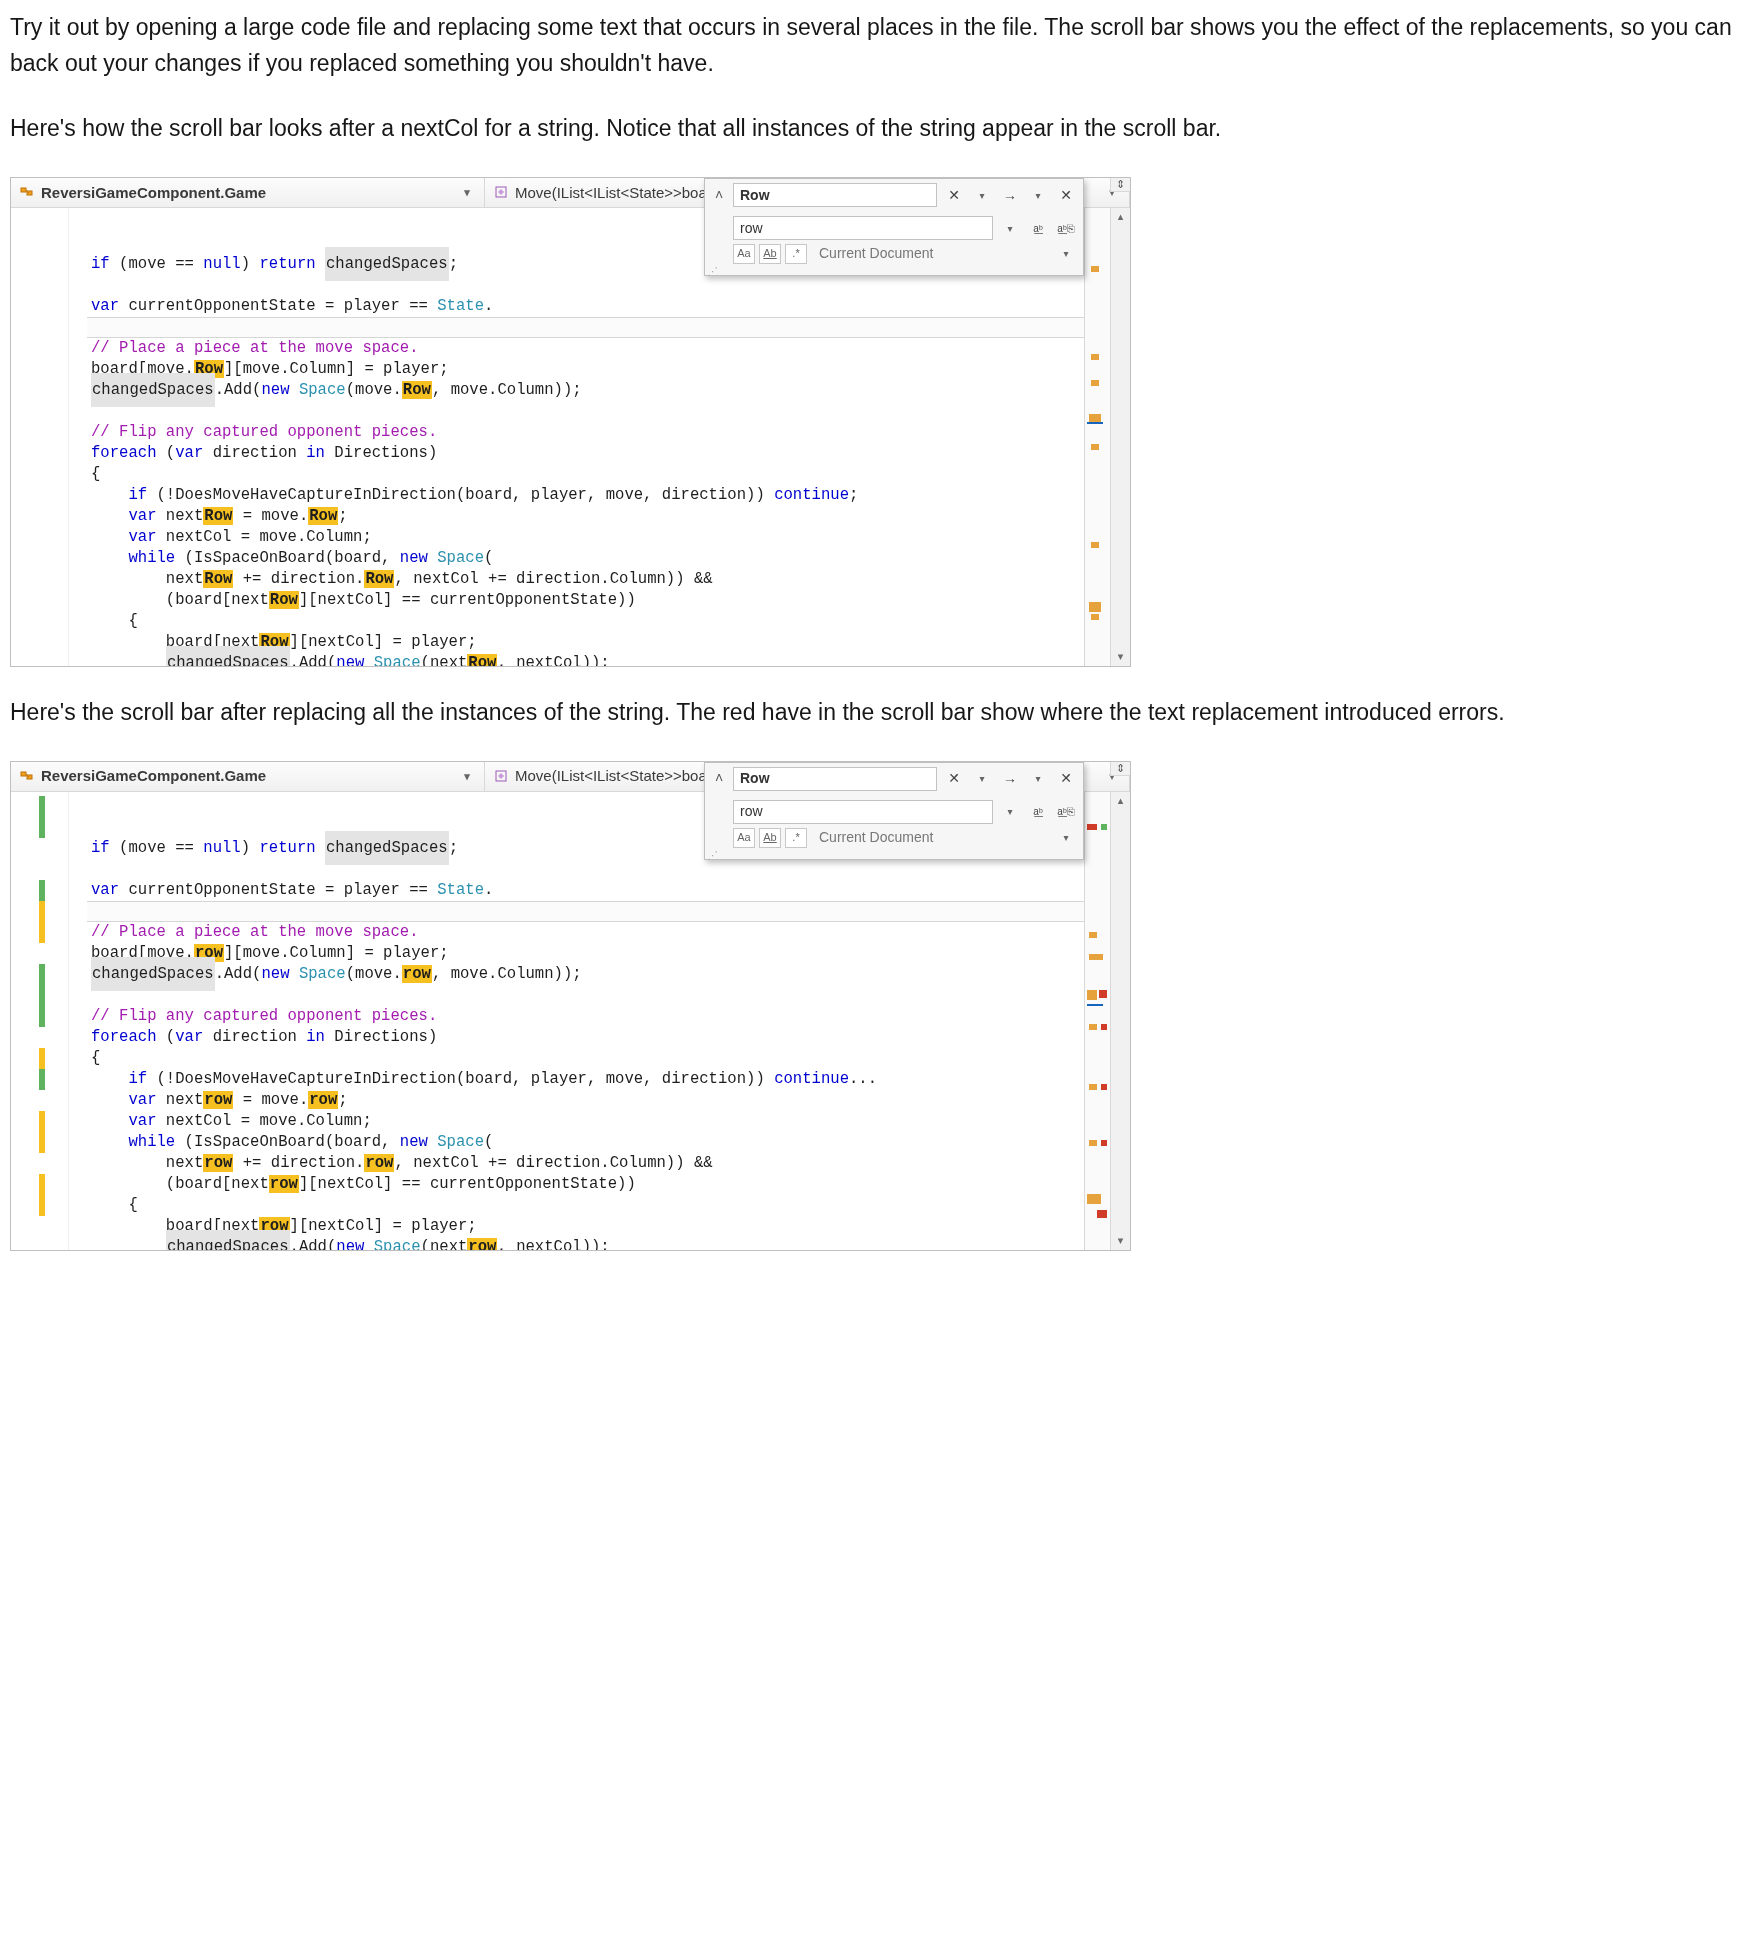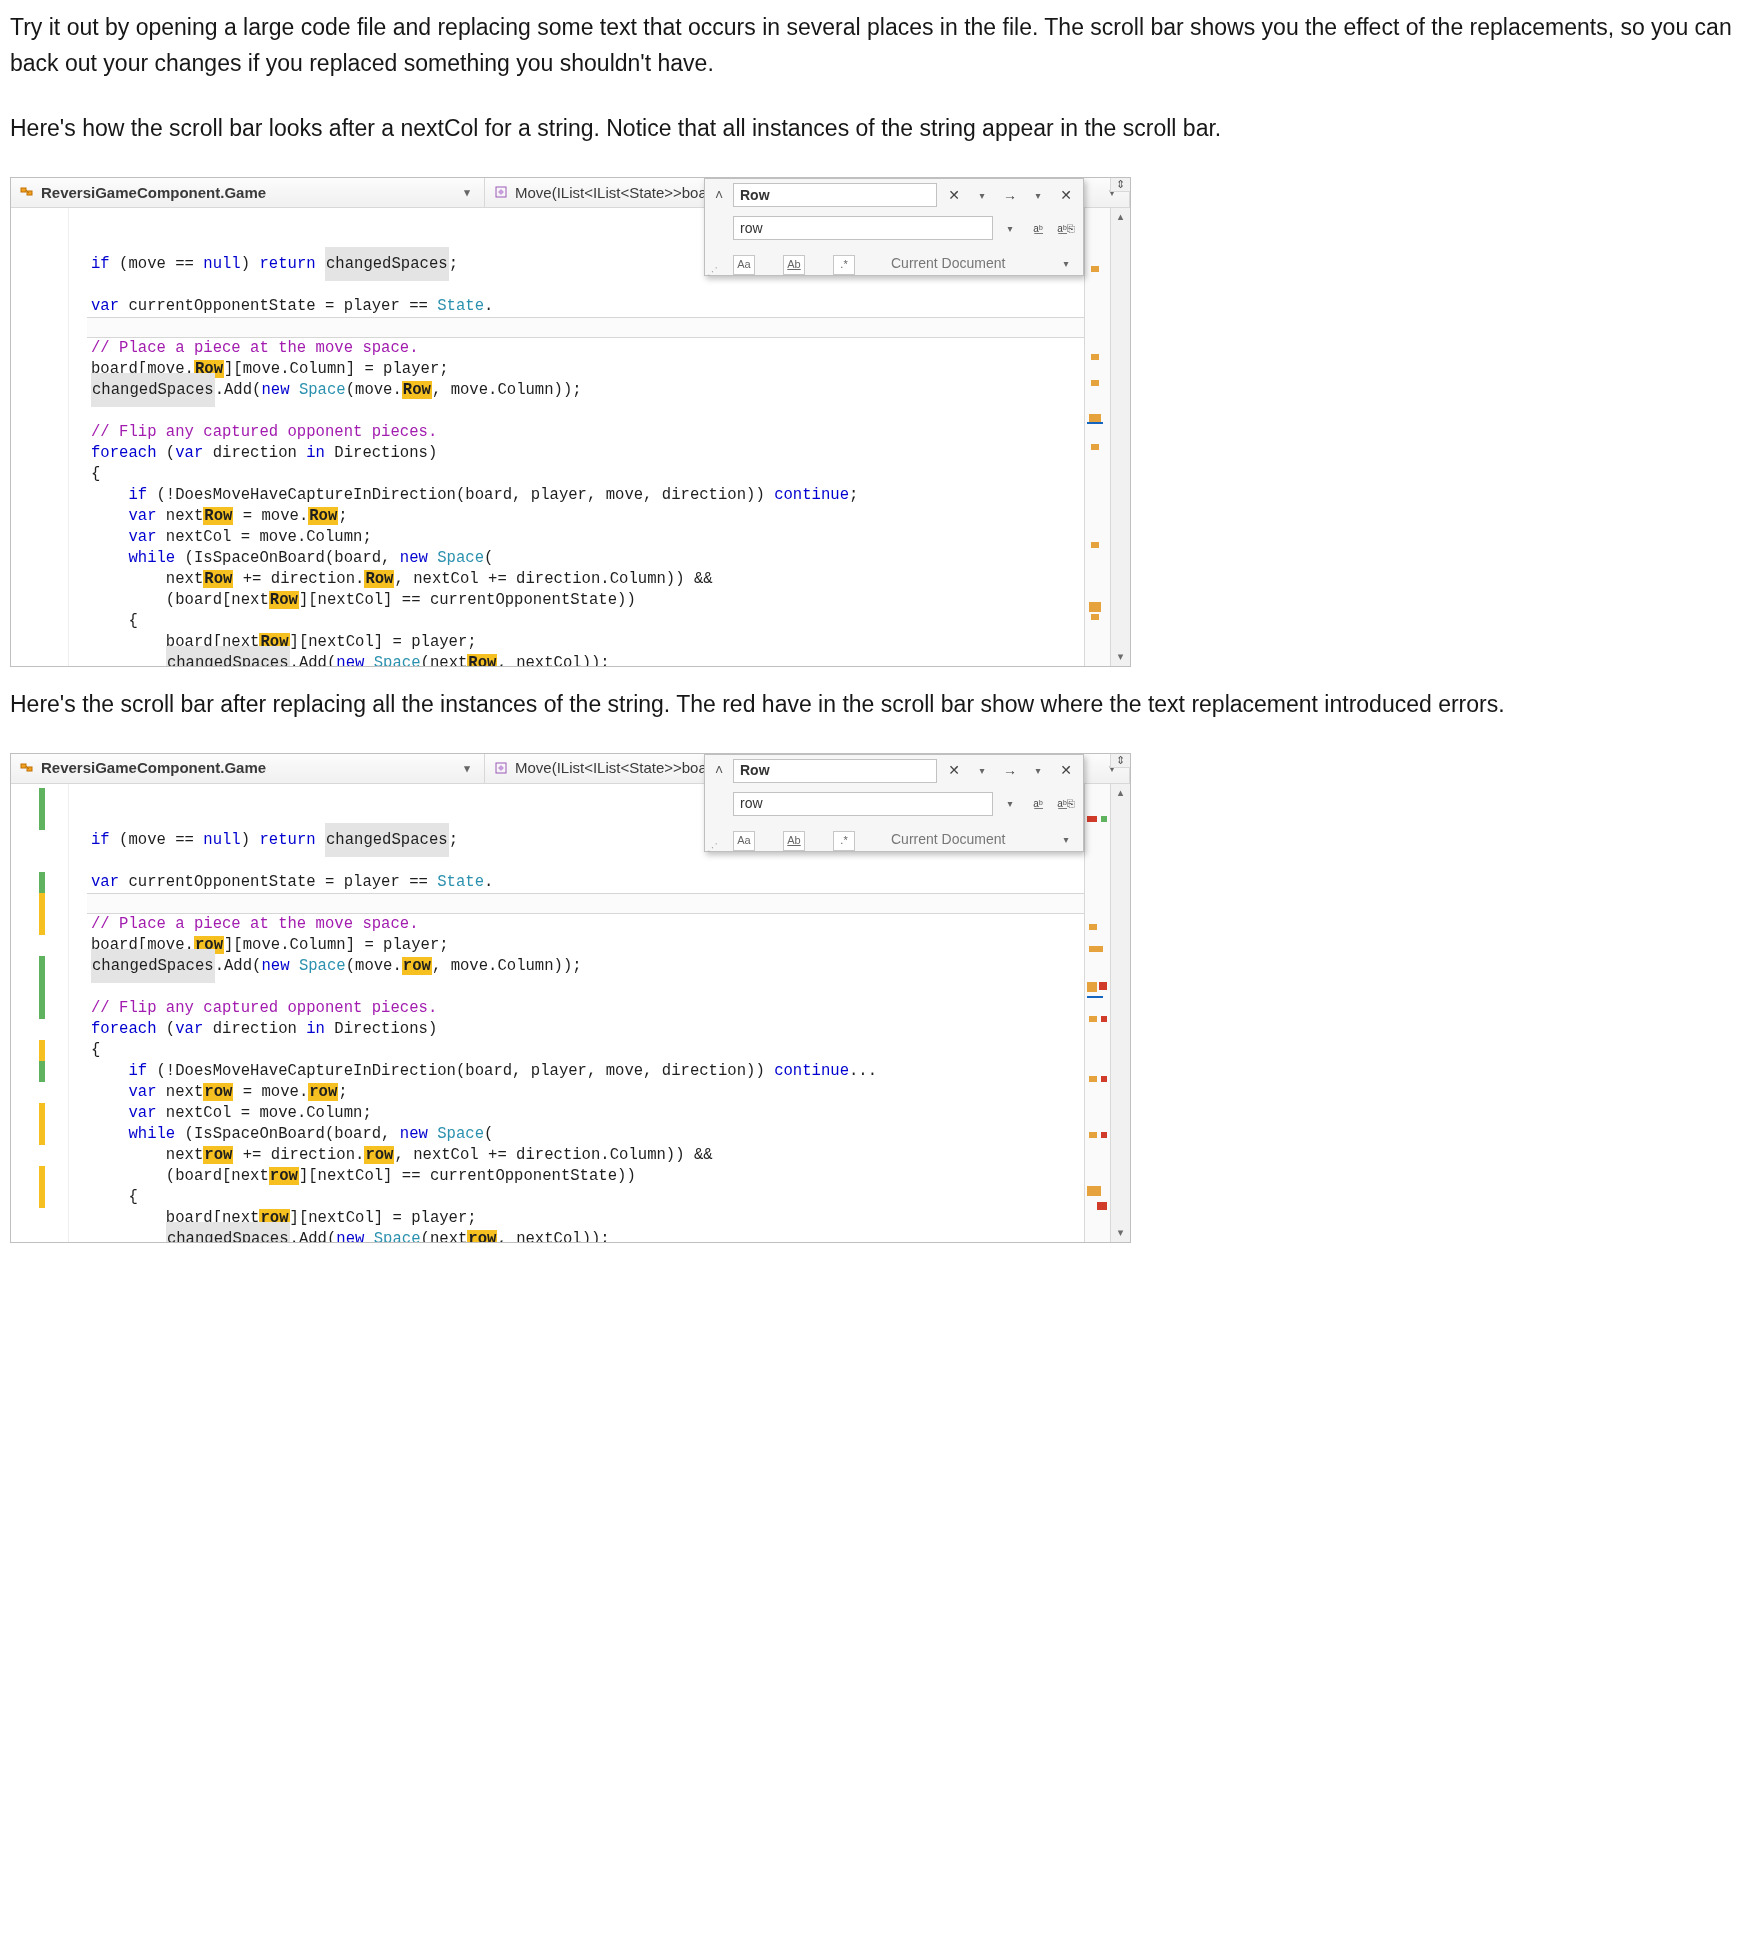--- a/index.html
+++ b/index.html
@@ -9,21 +9,21 @@
     font-family: "Segoe UI", Arial, sans-serif;
     font-size: 23px;
     color: #171717;
     background: #fff;
     line-height: 1.55;
   }
   .para { margin: 0 0 30px 0; }
   .editor-panel {
     border: 1px solid #bfbfbf;
     background: #fff;
-    margin-bottom: 20px;
+    margin-bottom: 28px;
     position: relative;
     width: 1121px;
     overflow: hidden;
   }
   .nav-bar {
     display: flex;
     align-items: stretch;
     height: 30px;
     background: linear-gradient(#fcfcfc,#f0f0f0);
     border-bottom: 1px solid #d8d8d8;
@@ -113,21 +113,21 @@
   .fp-expand { width:16px; text-align:center; color:#555; }
   .fp-input {
     flex:1; height:24px; border:1px solid #c2c2c2; background:#fff;
     padding:2px 6px; font-size:14px; display:flex; align-items:center;
   }
   .fp-input.search b { font-weight:700; }
   .fp-btn {
     width:22px; height:22px; display:flex; align-items:center; justify-content:center;
     color:#444; border:1px solid transparent;
   }
-  .fp-opts { display:flex; align-items:flex-end; height:30px; padding:0 6px 0 28px; gap:28px; color:#666; }
+  .fp-opts { display:flex; align-items:center; height:30px; padding:0 6px 12px 28px; gap:4px; color:#666; }
   .fp-opt { width:22px; height:20px; display:flex; align-items:center; justify-content:center; border:1px solid #c7c7c7; background:#fff; font-size:11px; }
   .fp-scope { flex:1; color:#777; padding-left:8px; }
   .fp-grip { position:absolute; bottom:2px; left:2px; width:10px; height:10px; color:#aaa; font-size:11px; }
   .fp-grip::after{content:"⋰";}
 
   .thin-arrow::after{content:"▾"; font-size:10px; color:#666;}
 </style>
 </head>
 <body>
 

